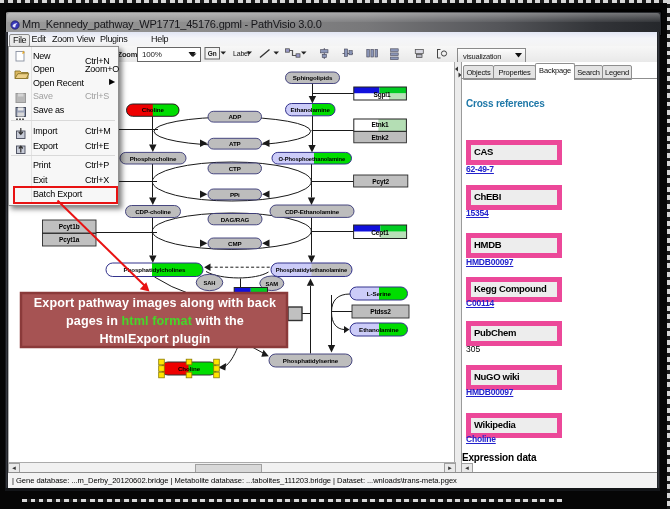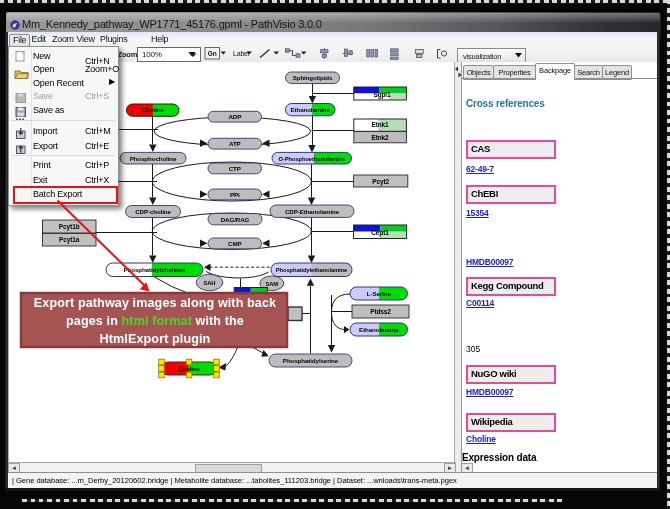--- a/index.html
+++ b/index.html
@@ -12,21 +12,21 @@
 #menubar{left:8px;top:32px;width:650px;height:14px;background:linear-gradient(180deg,#e2e6f4 0%,#f4f5f9 45%,#f4f4f4 100%);}
 #menubar span{position:absolute;top:2px;font-size:9px;letter-spacing:-.3px;color:#101010;}
 #toolbar{left:8px;top:46px;width:650px;height:16px;background:linear-gradient(180deg,#f7f7f7,#e9e9e9);border-bottom:1px solid #bdbdbd;}
 .tbtxt{position:absolute;font-size:8px;letter-spacing:-.2px;color:#222;}
 #sidebar{left:461px;top:62px;width:197px;height:410px;background:#fff;border-left:1px solid #9a9a9a;}
 #splitter{left:454px;top:62px;width:7px;height:410px;background:#ececec;border-left:1px solid #a8a8a8;}
 .tab{position:absolute;top:65px;height:13px;background:#e4e4e4;border:1px solid #8f8f8f;border-bottom:1px solid #8f8f8f;
  border-radius:2px 2px 0 0;font-size:7.5px;letter-spacing:-.2px;color:#111;text-align:center;line-height:13px;}
 .tabsel{top:63px;height:16px;background:#fff;border-bottom:none;z-index:3;}
 #paneline{left:461px;top:78px;width:197px;height:1px;background:#8f8f8f;}
-.secbox{position:absolute;left:466px;width:83px;height:15px;background:#ededed;border:2px solid #ec4899;
+.secbox{position:absolute;left:466px;width:83px;height:15px;background:#ededed;border:5px solid #ec4899;
  font-size:9.5px;font-weight:bold;letter-spacing:-.3px;color:#000;line-height:14px;padding-left:3px;}
 .lnk{position:absolute;left:466px;font-size:8.5px;font-weight:bold;letter-spacing:-.2px;color:#2222cc;text-decoration:underline;}
 #hscroll{left:8px;top:462px;width:446px;height:10px;background:#f1f1f1;border:1px solid #ababab;}
 .sbtn{position:absolute;background:#e9e9e9;border:1px solid #9f9f9f;width:10px;height:8px;font-size:6px;line-height:8px;text-align:center;color:#333;}
 #statusbar{left:8px;top:472px;width:650px;height:16px;background:#f3f3f3;border-top:1px solid #8f8f8f;}
 #statustxt{left:12px;top:475.5px;font-size:7.6px;letter-spacing:-.05px;color:#000;}
 #winborderL{left:5px;top:32px;width:3px;height:456px;background:linear-gradient(90deg,#0a0a0c,#3a3d44 55%,#15171a);}
 #winborderR{left:657px;top:32px;width:3px;height:456px;background:linear-gradient(90deg,#15171a,#3a3d44 45%,#0a0a0c);}
 #winborderB{left:5px;top:488px;width:655px;height:3px;background:#131518;}
 #filemenu{left:8px;top:46px;width:108.5px;height:158px;background:#f7f7f7;border:1px solid #8f8f8f;
@@ -307,23 +307,25 @@
  <div class="a tab" style="left:493px;width:41px;">Properties</div>
  <div class="a tab tabsel" style="left:535px;width:38px;">Backpage</div>
  <div class="a tab" style="left:574px;width:27px;">Search</div>
  <div class="a tab" style="left:602px;width:28px;">Legend</div>
  <div class="a" id="paneline"></div>
  <div class="a" style="left:466px;top:98px;font-size:10px;font-weight:bold;letter-spacing:-.2px;color:#1f78a8;">Cross references</div>
  <div class="a secbox" style="top:140px;">CAS</div>
  <div class="a lnk" style="top:164px;">62-49-7</div>
  <div class="a secbox" style="top:185px;">ChEBI</div>
  <div class="a lnk" style="top:208px;">15354</div>
+ <div class="a secbox" style="top:233px;">HMDB</div>
  <div class="a lnk" style="top:257px;">HMDB00097</div>
  <div class="a secbox" style="top:277px;">Kegg Compound</div>
  <div class="a lnk" style="top:298px;">C00114</div>
+ <div class="a secbox" style="top:321px;">PubChem</div>
  <div class="a" style="left:466px;top:344px;font-size:8.5px;color:#000;">305</div>
  <div class="a secbox" style="top:365px;">NuGO wiki</div>
  <div class="a lnk" style="top:387px;">HMDB00097</div>
  <div class="a secbox" style="top:413px;">Wikipedia</div>
  <div class="a lnk" style="top:434px;">Choline</div>
  <div class="a" style="left:462px;top:452px;font-size:10px;font-weight:bold;letter-spacing:-.2px;color:#000;">Expression data</div>
  <div class="a sbtn" style="left:461px;top:463px;">◄</div>
 
  <div class="a" id="hscroll"></div>
  <div class="a sbtn" style="left:8px;top:463px;">◄</div>

